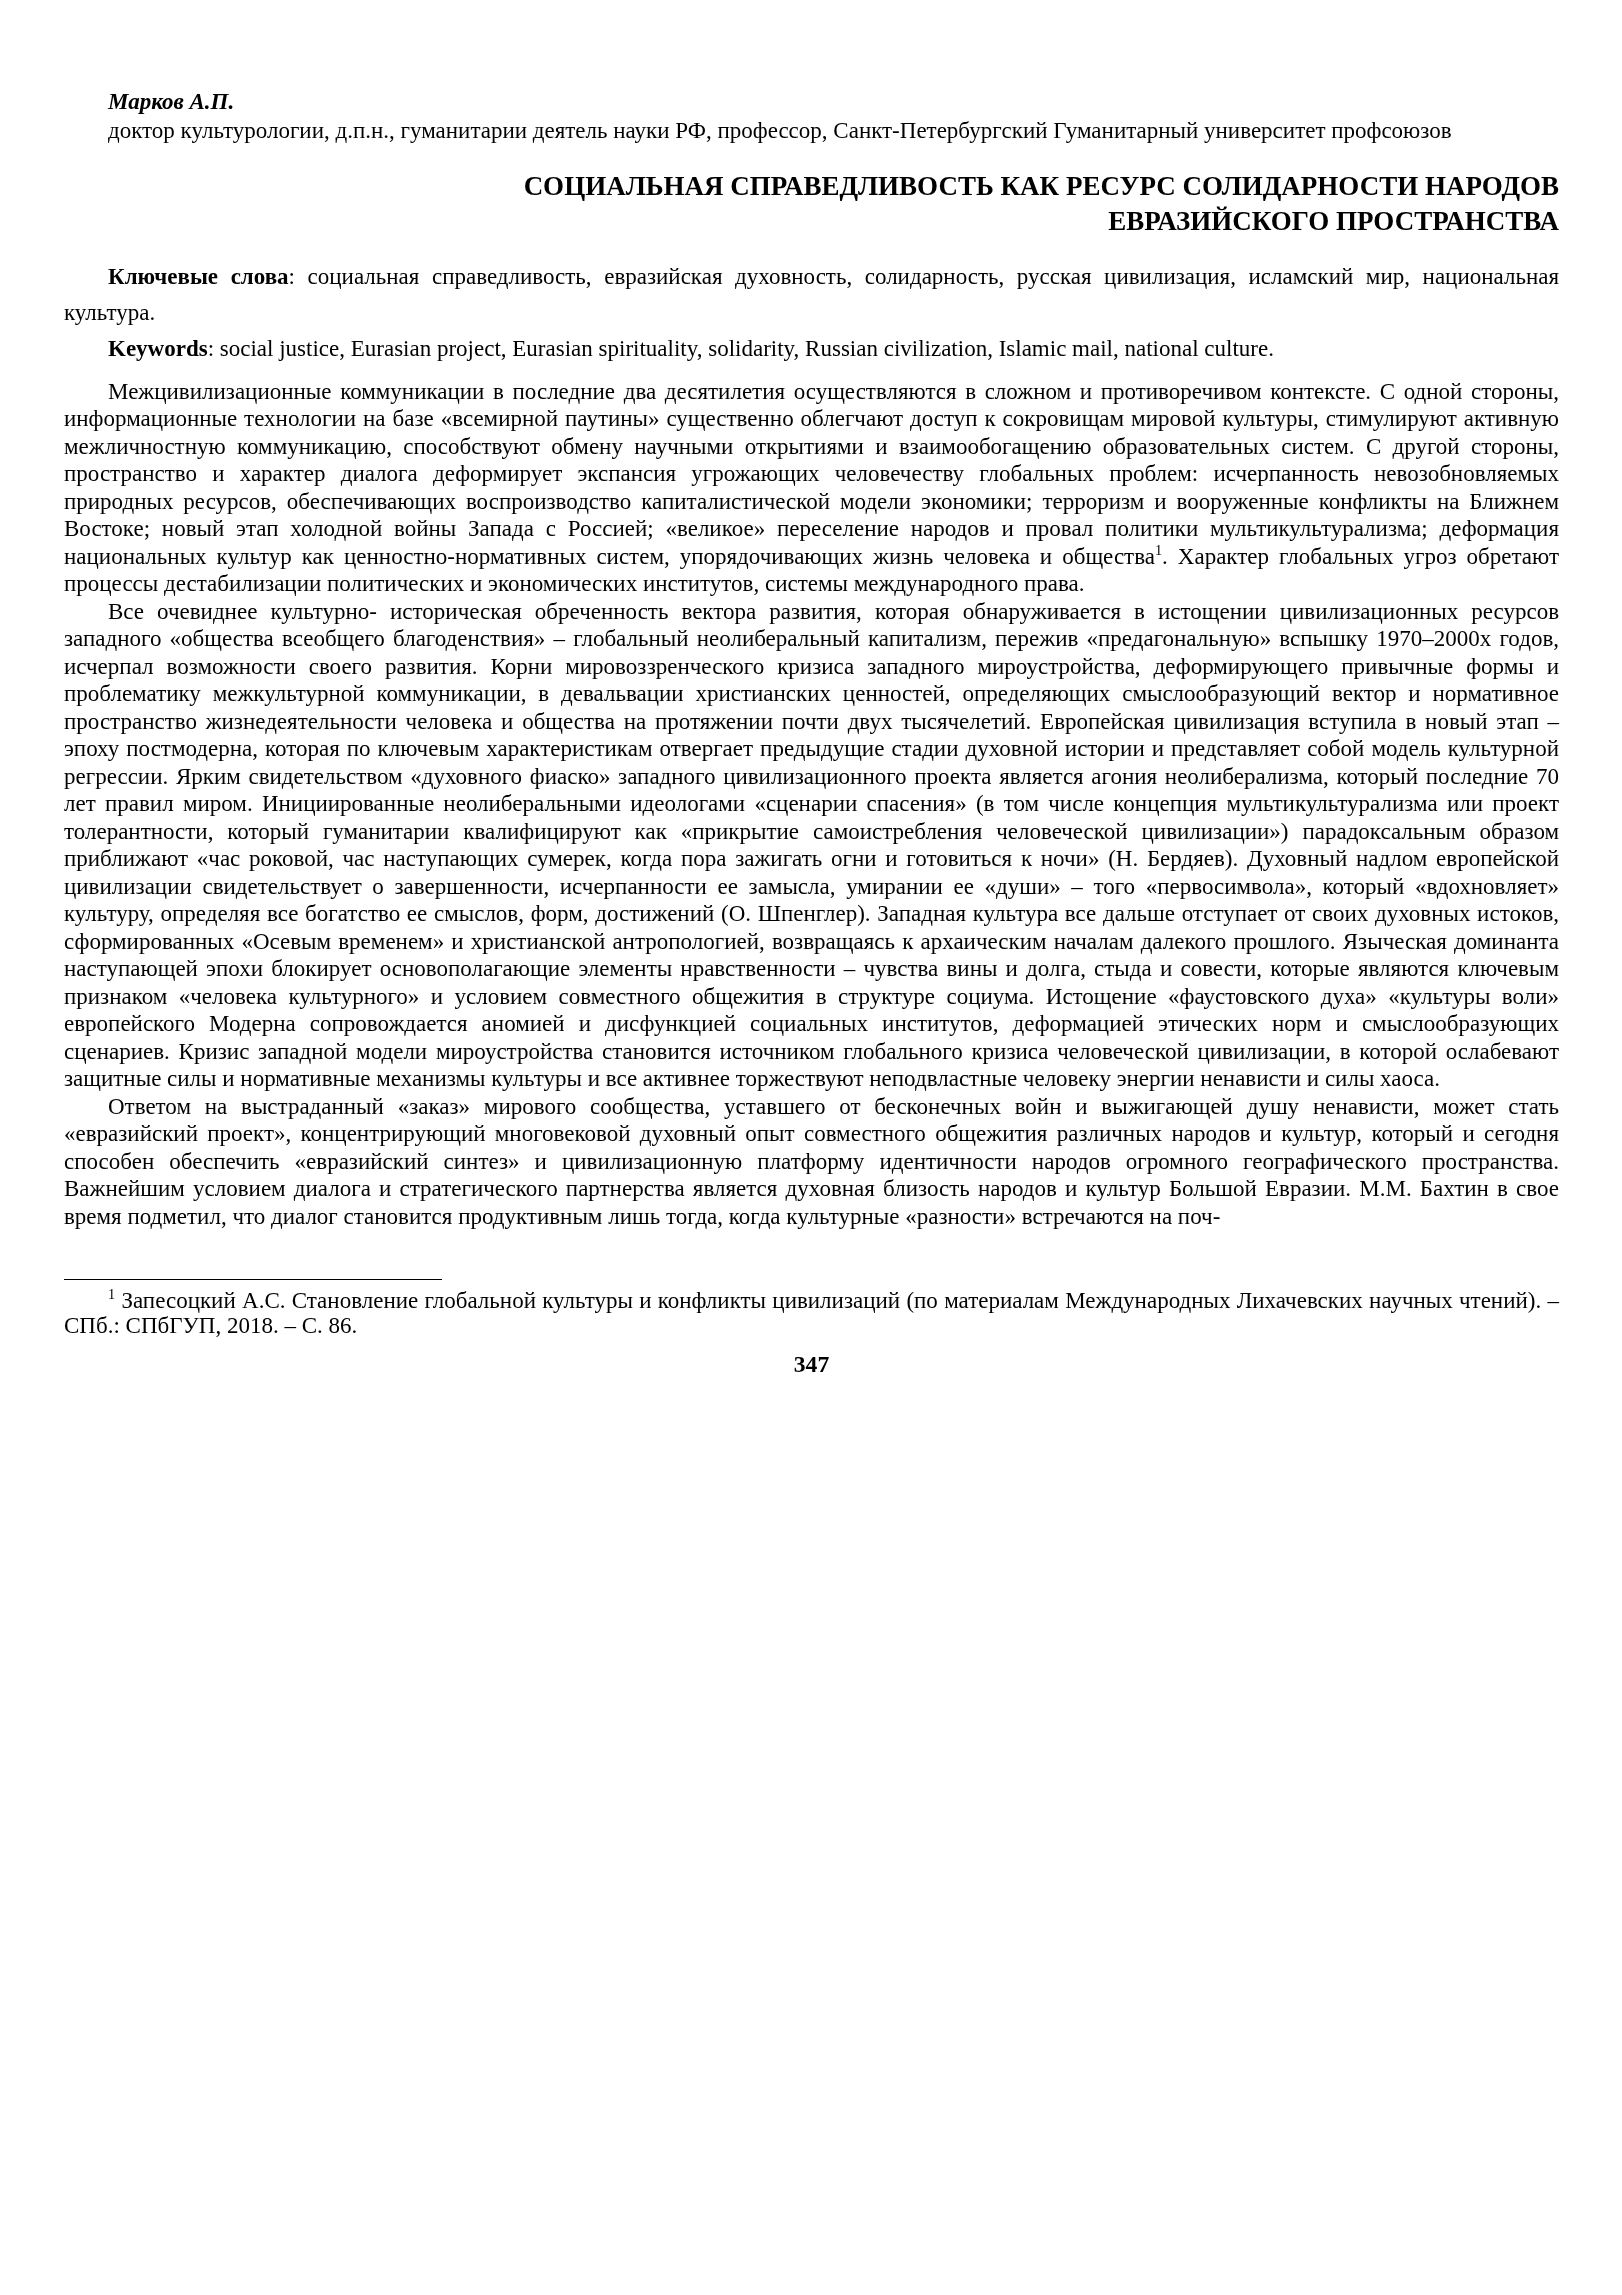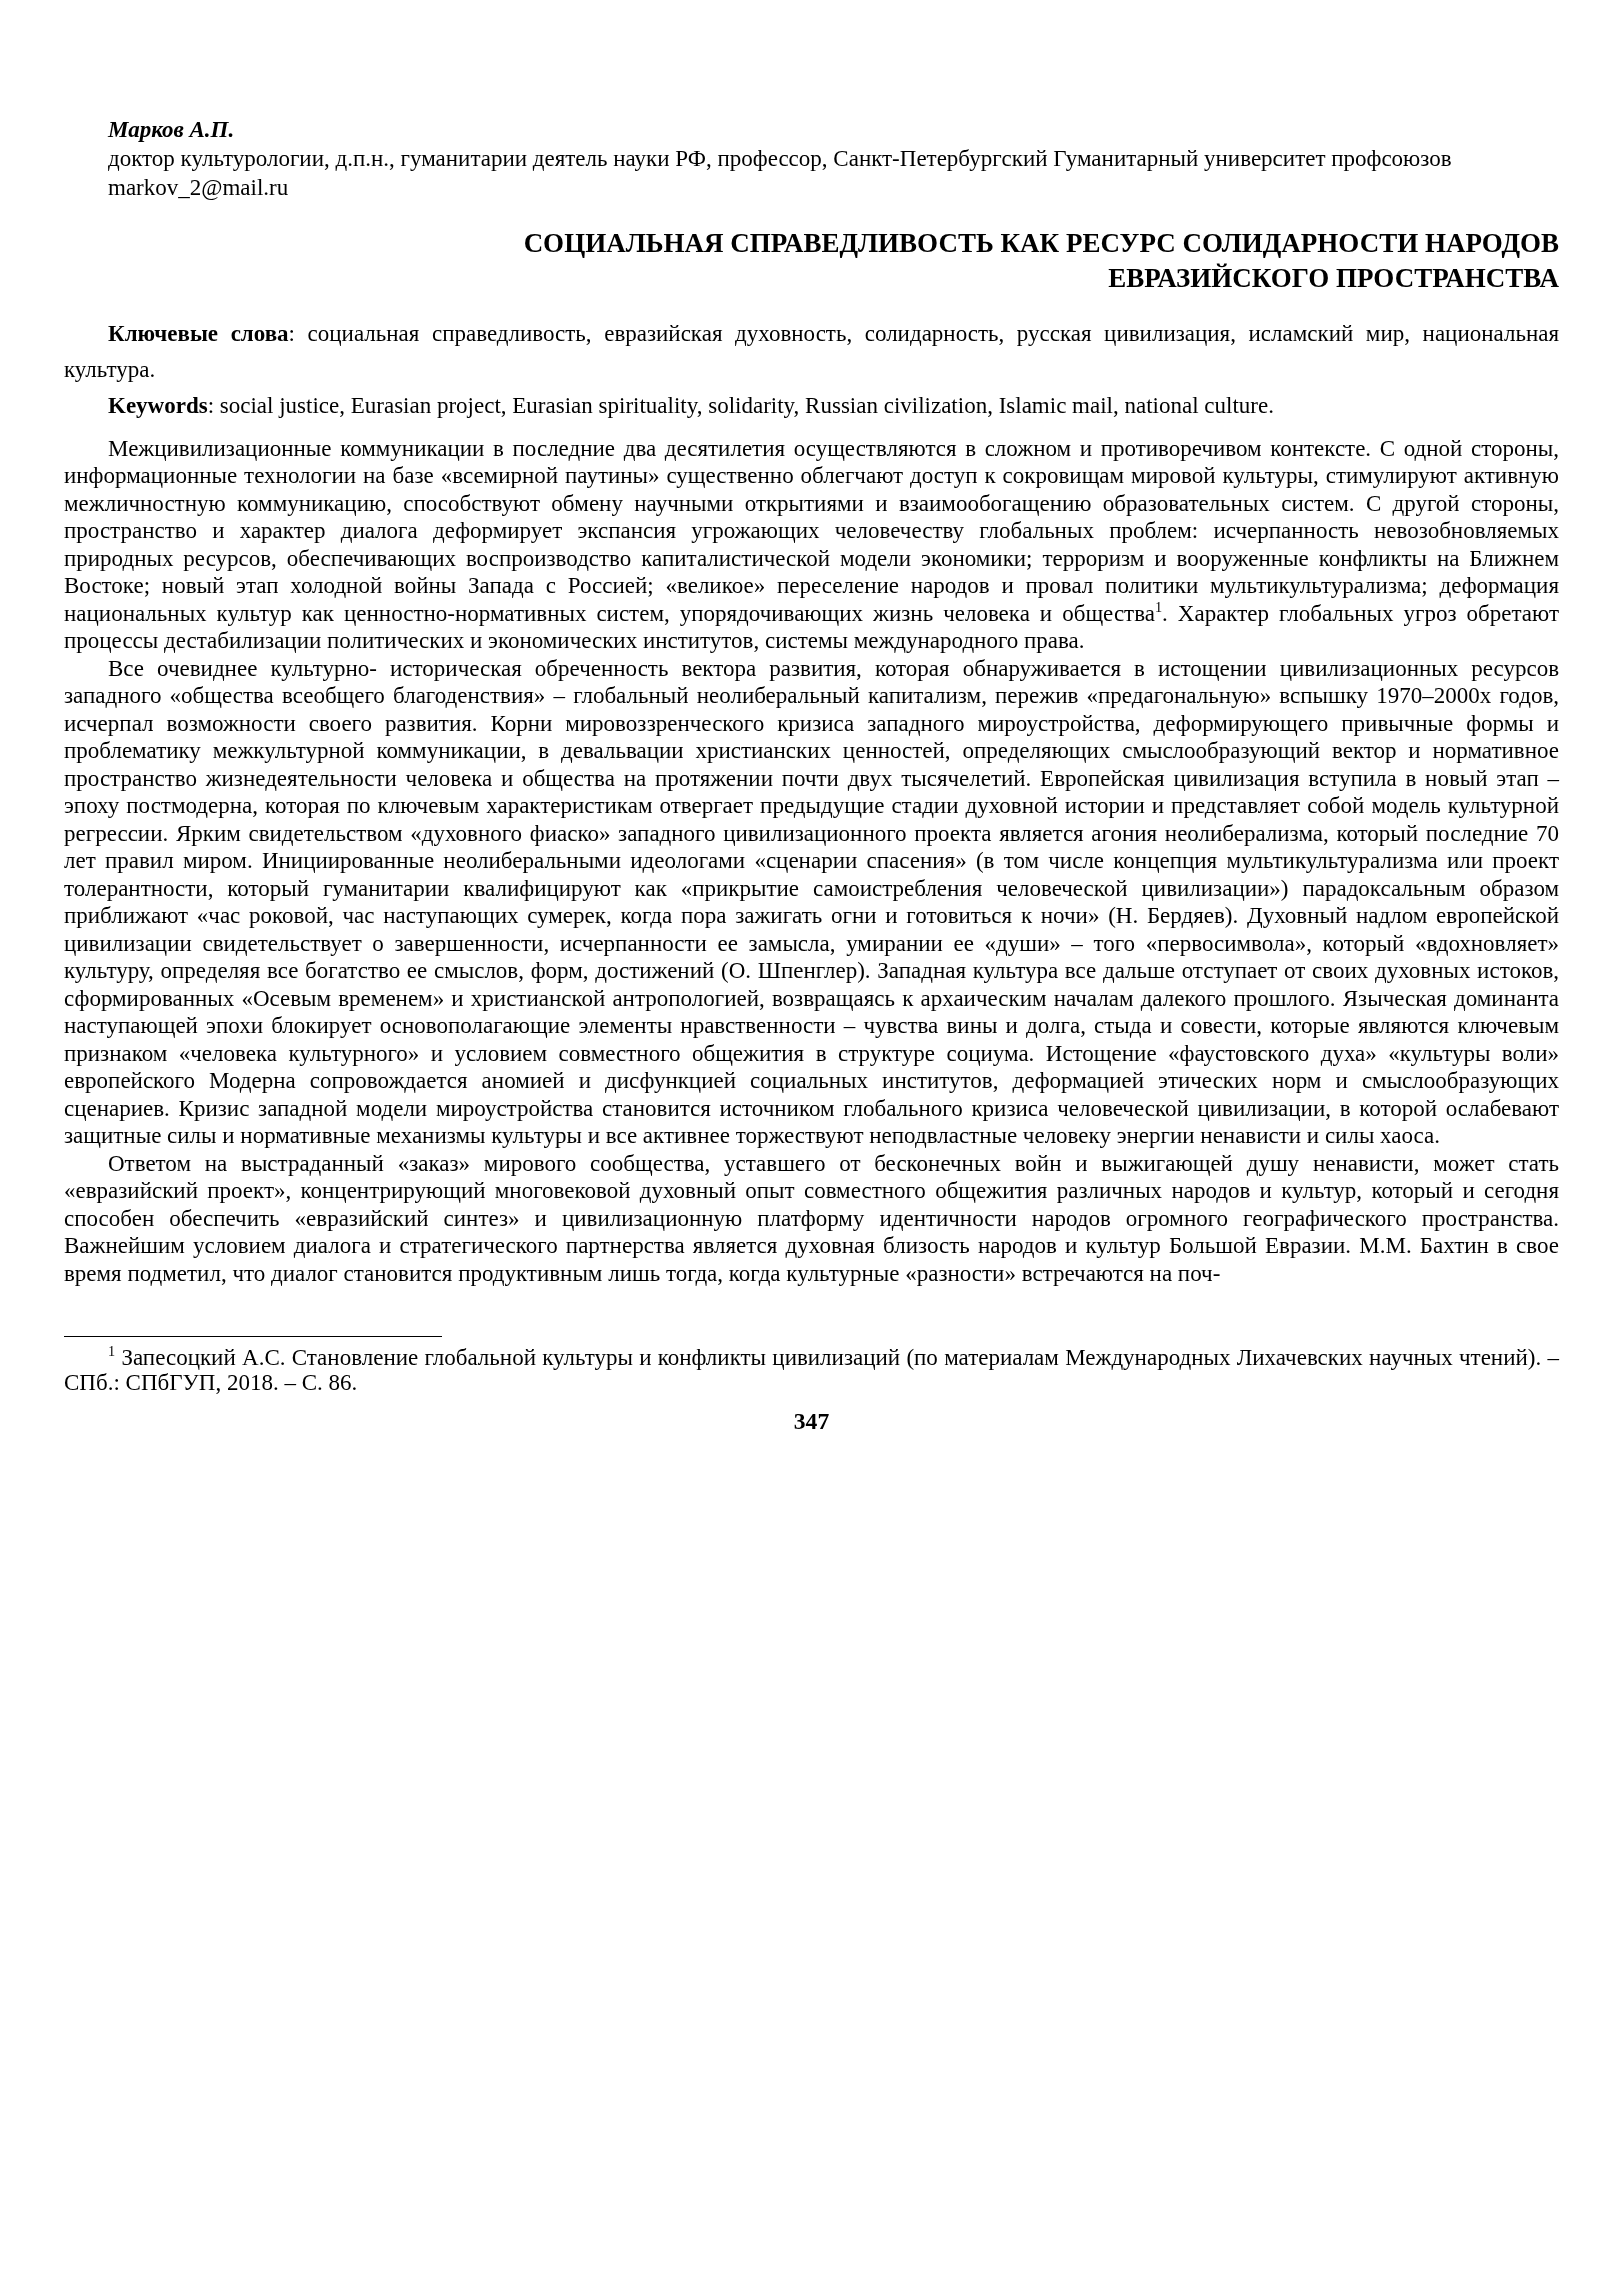--- a/index.html
+++ b/index.html
@@ -7,21 +7,21 @@
   body {
     width: 1623px;
     font-family: "Liberation Serif", "DejaVu Serif", serif;
     color: #000000;
   }
   .page {
     position: relative;
     width: 1623px;
     height: 2295px;
     background: #ffffff;
-    padding: 115px 64px 0 64px;
+    padding: 87px 64px 0 64px;
     overflow: hidden;
   }
   .author-block {
     margin-left: 44px;
     font-size: 23px;
     line-height: 29px;
   }
   .author-name {
     font-weight: bold;
     font-style: italic;
@@ -73,21 +73,20 @@
   }
 </style>
 </head>
 <body>
 
 <div class="page">
 
   <div class="author-block">
     <p class="author-name">Марков А.П.</p>
     <p class="author-affiliation">доктор культурологии, д.п.н., гуманитарии деятель науки РФ, профессор, Санкт-Петербургский Гуманитарный университет профсоюзов</p>
-    <p class="author-email">markov_2@mail.ru</p>
   </div>
 
   <h1 class="paper-title">
     <span>СОЦИАЛЬНАЯ СПРАВЕДЛИВОСТЬ КАК РЕСУРС СОЛИДАРНОСТИ НАРОДОВ</span><br>
     <span>ЕВРАЗИЙСКОГО ПРОСТРАНСТВА</span>
   </h1>
 
   <div class="keywords-block">
     <p class="keywords-par"><span class="kw-label">Ключевые слова</span><span>: социальная справедливость, евразийская духовность, солидарность, русская цивилизация, исламский мир, национальная культура.</span></p>
     <p class="keywords-par"><span class="kw-label">Keywords</span><span>: social justice, Eurasian project, Eurasian spirituality, solidarity, Russian civilization, Islamic mail, national culture.</span></p>

